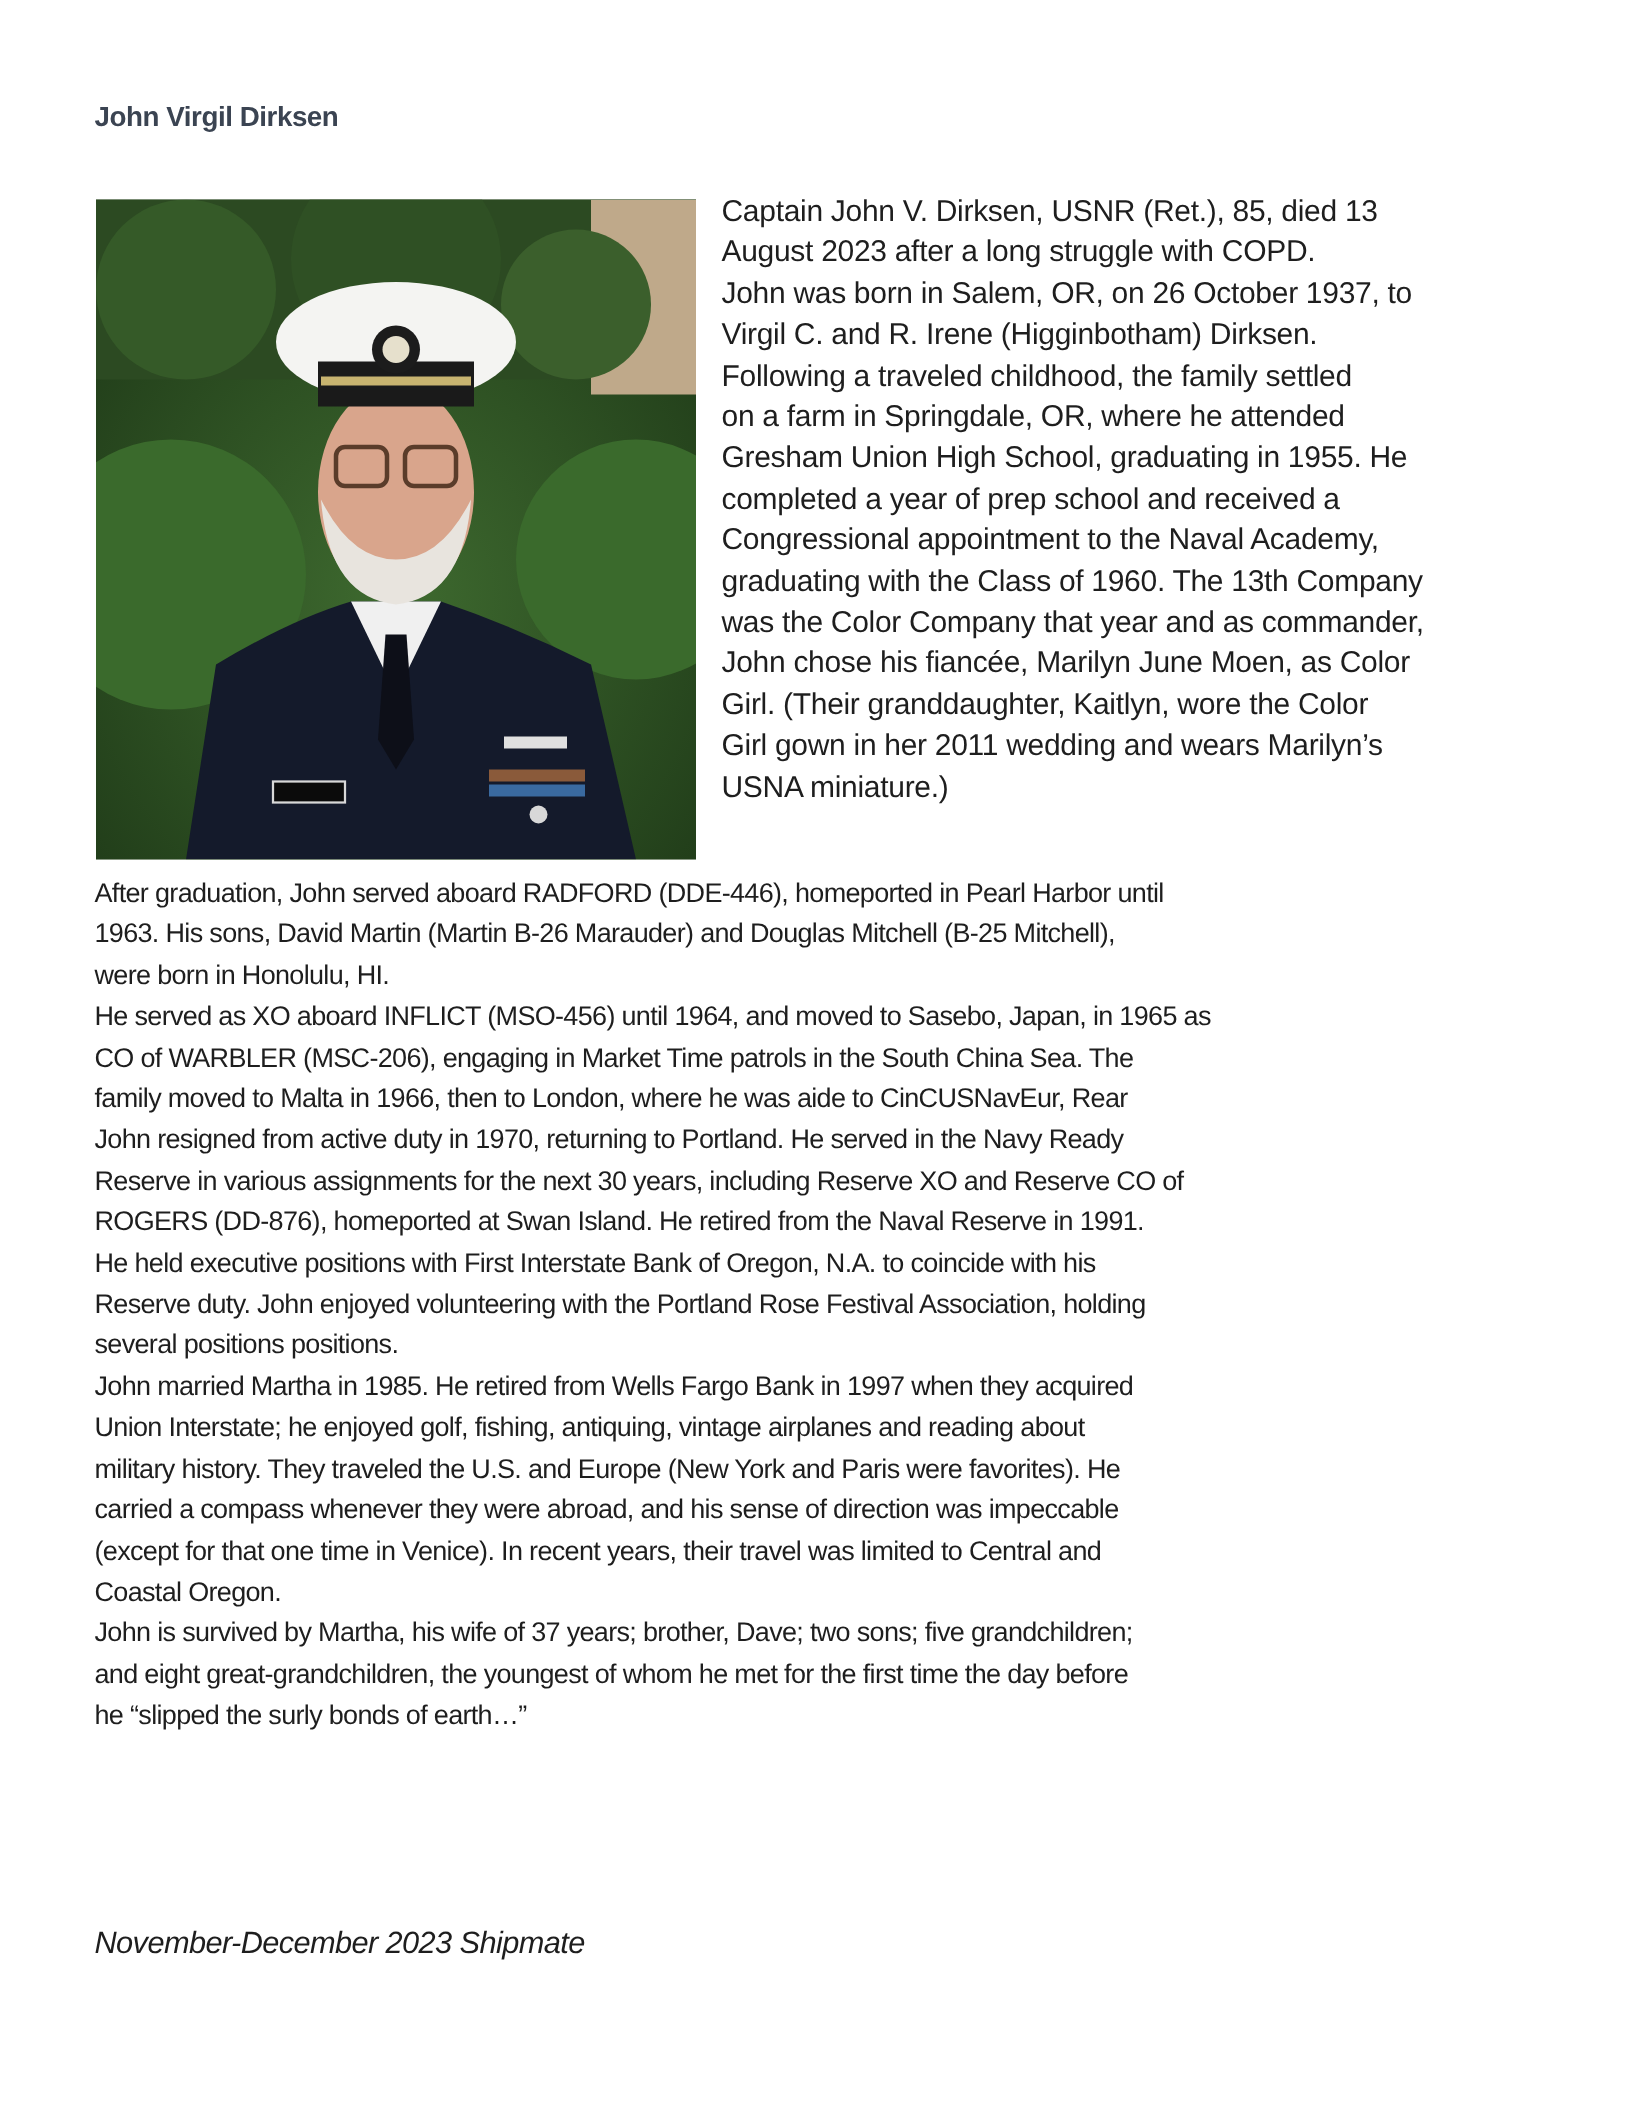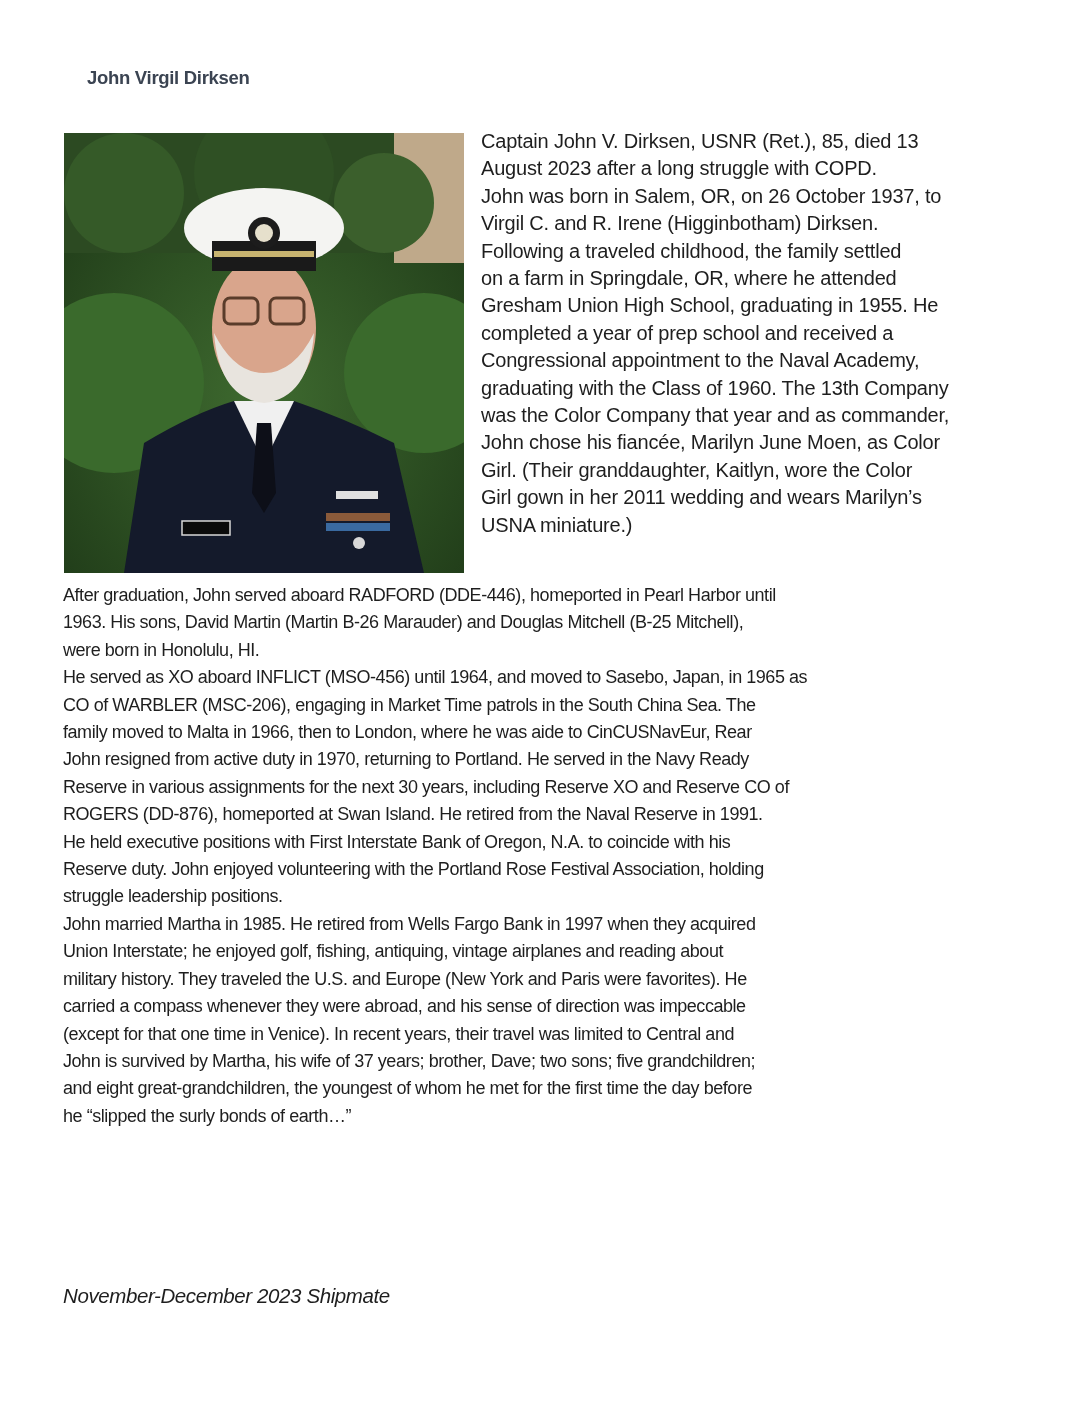--- a/index.html
+++ b/index.html
@@ -1,19 +1,19 @@
 <!DOCTYPE html>
 <html><head>
 <meta charset="utf-8">
 <style>
   html, body { margin: 0; padding: 0; background: #ffffff; }
   body { width: 1088px; height: 1408px; position: relative; overflow: hidden;
          font-family: "Liberation Sans", "DejaVu Sans", sans-serif; color: #1e1e1e; }
   .title { position: absolute; left: 63px; top: 67px; font-size: 18.5px; font-weight: bold;
-           color: #3b4452; letter-spacing: -0.3px; margin-left: 24px; }
+           color: #3b4452; letter-spacing: -0.3px; }
   .photo { position: absolute; left: 64px; top: 133px; width: 400px; height: 440px; overflow: hidden;
            background: #2f4a25; }
   .side { position: absolute; left: 481px; top: 128px; width: 560px; font-size: 20px; line-height: 27.4px; letter-spacing: -0.2px; }
   .body { position: absolute; left: 63px; top: 582px; width: 980px; font-size: 18px; line-height: 27.4px; letter-spacing: -0.45px; }
   .line { display: block; white-space: nowrap; }
   .source { position: absolute; left: 63px; top: 1284px; font-size: 20.5px; font-style: italic; letter-spacing: -0.4px; }
 </style>
 </head>
 <body>
 
@@ -85,24 +85,25 @@
   <span class="line">1963. His sons, David Martin (Martin B-26 Marauder) and Douglas Mitchell (B-25 Mitchell),</span>
   <span class="line">were born in Honolulu, HI.</span>
   <span class="line">He served as XO aboard INFLICT (MSO-456) until 1964, and moved to Sasebo, Japan, in 1965 as</span>
   <span class="line">CO of WARBLER (MSC-206), engaging in Market Time patrols in the South China Sea. The</span>
   <span class="line">family moved to Malta in 1966, then to London, where he was aide to CinCUSNavEur, Rear</span>
   <span class="line">John resigned from active duty in 1970, returning to Portland. He served in the Navy Ready</span>
   <span class="line">Reserve in various assignments for the next 30 years, including Reserve XO and Reserve CO of</span>
   <span class="line">ROGERS (DD-876), homeported at Swan Island. He retired from the Naval Reserve in 1991.</span>
   <span class="line">He held executive positions with First Interstate Bank of Oregon, N.A. to coincide with his</span>
   <span class="line">Reserve duty. John enjoyed volunteering with the Portland Rose Festival Association, holding</span>
-  <span class="line">struggle leadership positions.</span>
+  <span class="line">several positions positions.</span>
   <span class="line">John married Martha in 1985. He retired from Wells Fargo Bank in 1997 when they acquired</span>
   <span class="line">Union Interstate; he enjoyed golf, fishing, antiquing, vintage airplanes and reading about</span>
   <span class="line">military history. They traveled the U.S. and Europe (New York and Paris were favorites). He</span>
   <span class="line">carried a compass whenever they were abroad, and his sense of direction was impeccable</span>
   <span class="line">(except for that one time in Venice). In recent years, their travel was limited to Central and</span>
+  <span class="line">Coastal Oregon.</span>
   <span class="line">John is survived by Martha, his wife of 37 years; brother, Dave; two sons; five grandchildren;</span>
   <span class="line">and eight great-grandchildren, the youngest of whom he met for the first time the day before</span>
   <span class="line">he “slipped the surly bonds of earth…”</span>
 </div>
 
 <div class="source">November-December 2023 Shipmate</div>
 
 </body></html>

